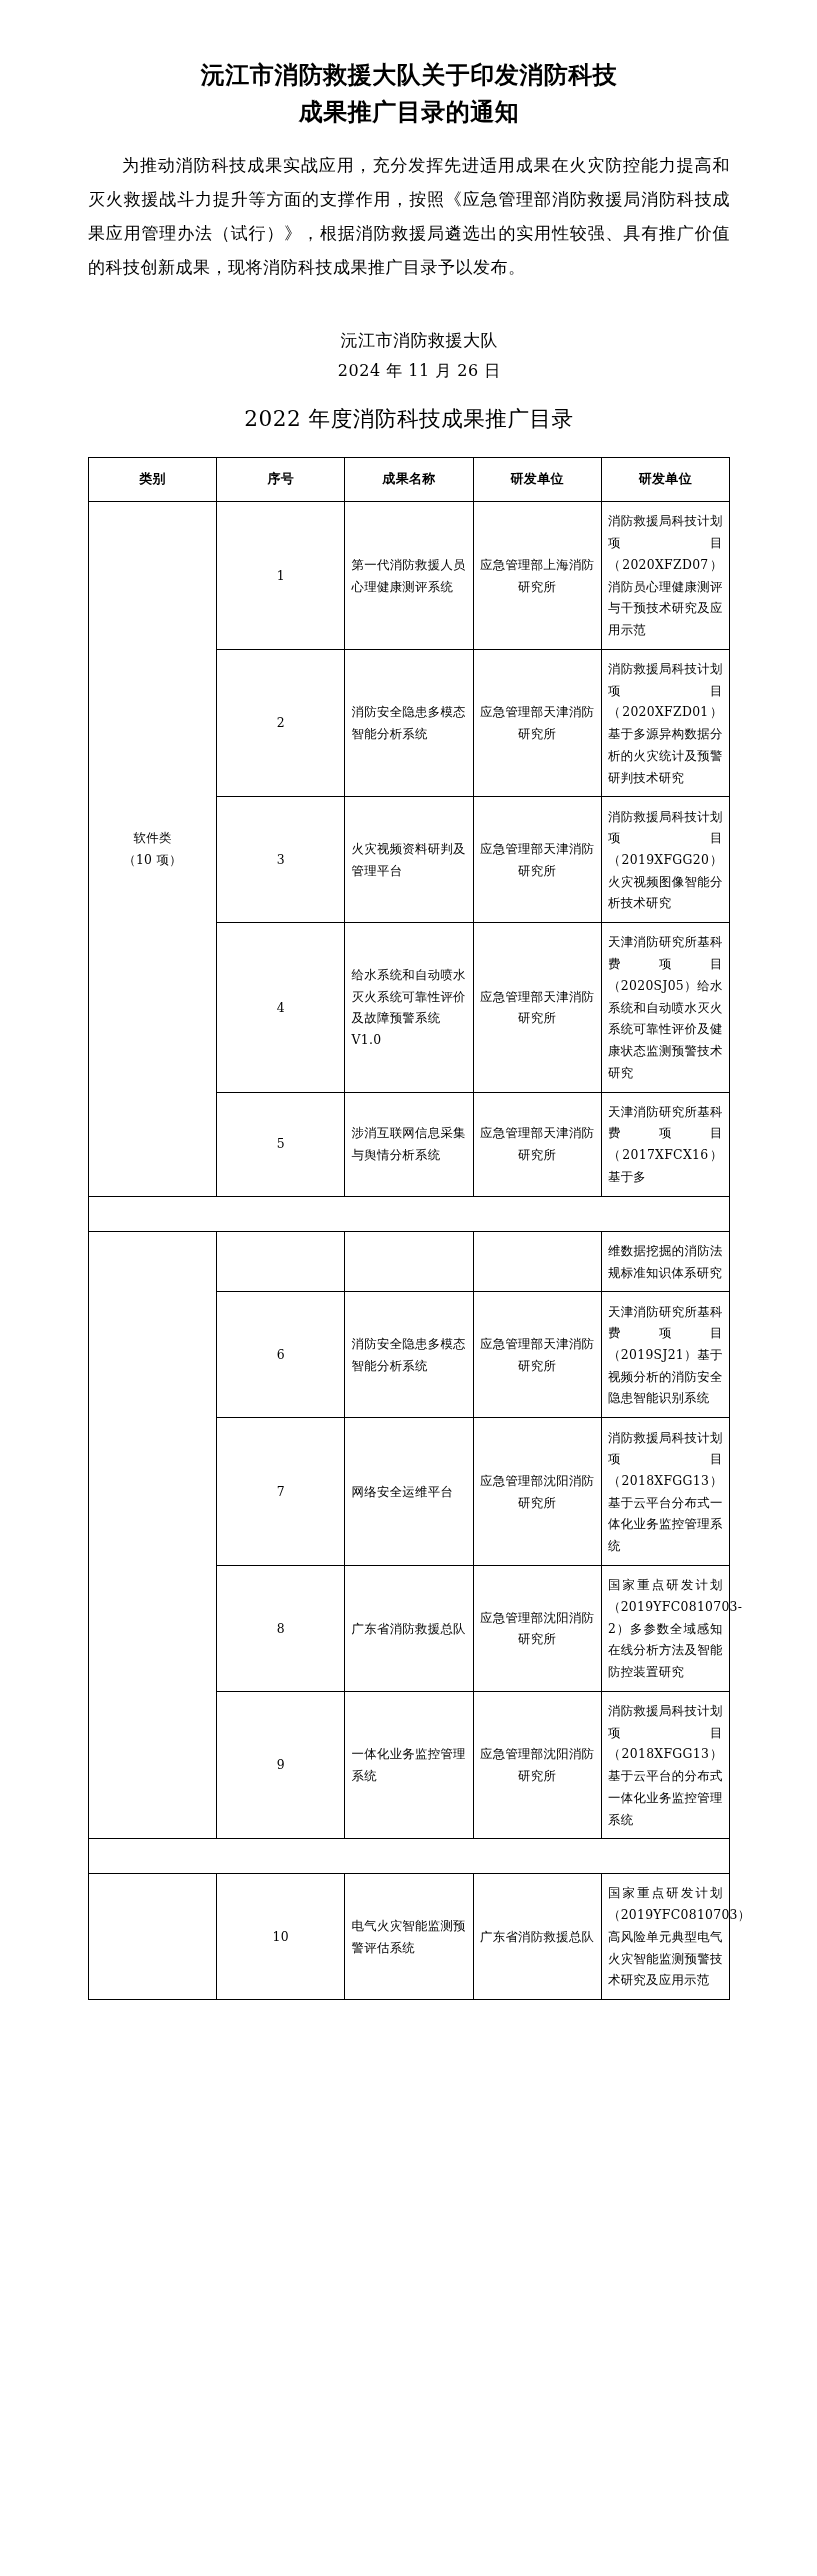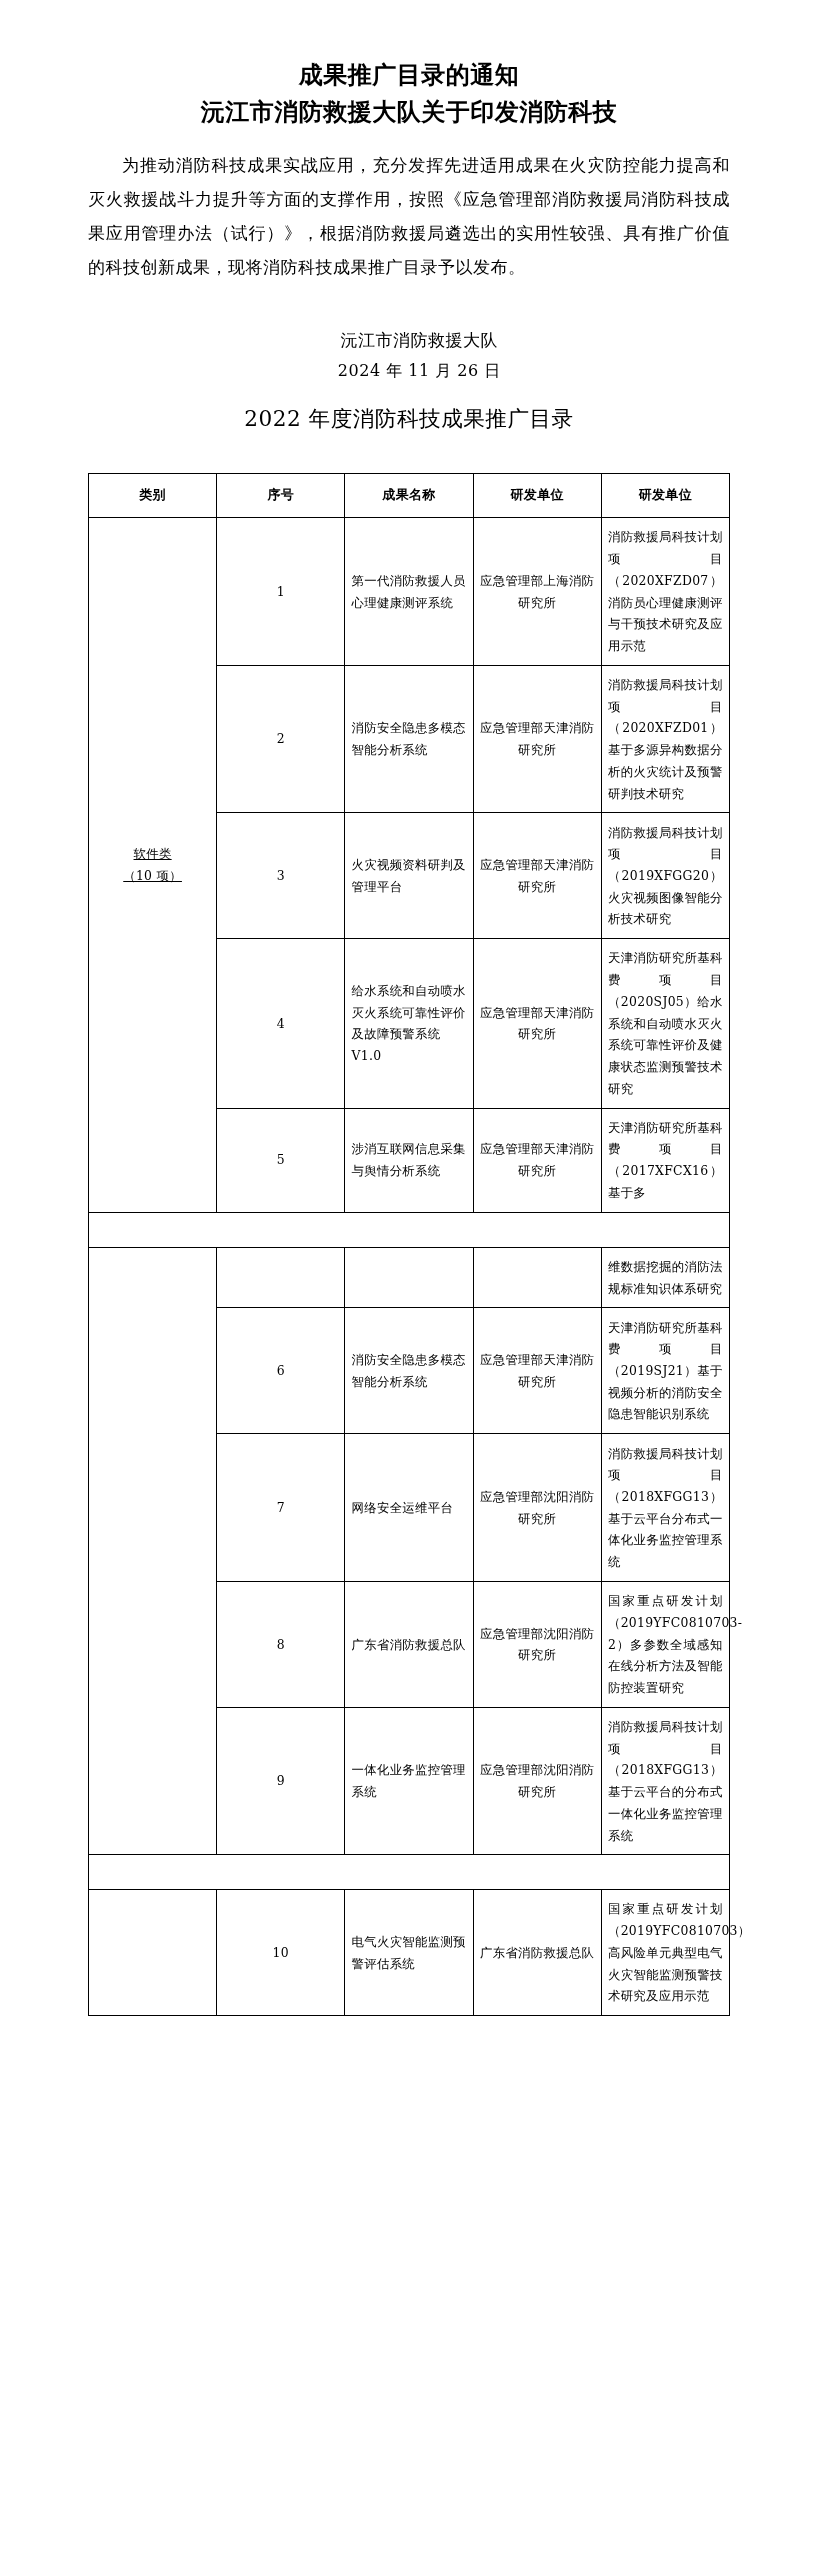--- a/index.html
+++ b/index.html
@@ -54,21 +54,21 @@
     font-size: 16px;
   }
   .catalog-title {
     text-align: center;
     font-size: 21.6px;
     font-weight: normal;
     letter-spacing: 0.5px;
     margin: 17.5px 0 0 0;
   }
   table.catalog {
-    margin-top: 40px;
+    margin-top: 24px;
     width: 100%;
     border-collapse: collapse;
     table-layout: fixed;
     font-size: 12.4px;
   }
   table.catalog th,
   table.catalog td {
     border: 0.5px solid #000000;
     padding: 8.2px 6.2px;
     vertical-align: middle;
@@ -77,21 +77,20 @@
   }
   table.catalog th {
     font-weight: bold;
     text-align: center;
     font-size: 13px;
     padding: 10.3px 4.1px;
   }
   td.c-cat {
     text-align: center;
     width: 62px;
-    text-decoration: underline;
   }
   td.c-no {
     text-align: center;
     width: 40px;
   }
   td.c-name {
     width: 155px;
   }
   td.c-unit {
     width: 129px;
@@ -114,22 +113,22 @@
     border-top: none;
     border-bottom: none;
   }
 </style>
 </head>
 <body>
 
 <div class="page">
 
   <div class="doc-title">
+    <span class="line">沅江市消防救援大队关于印发消防科技</span>
     <span class="line">成果推广目录的通知</span>
-    <span class="line">沅江市消防救援大队关于印发消防科技</span>
   </div>
 
   <p class="body-para">为推动消防科技成果实战应用，充分发挥先进适用成果在火灾防控能力提高和灭火救援战斗力提升等方面的支撑作用，按照《应急管理部消防救援局消防科技成果应用管理办法（试行）》，根据消防救援局遴选出的实用性较强、具有推广价值的科技创新成果，现将消防科技成果推广目录予以发布。</p>
 
   <div class="signature">
     <span class="org">沅江市消防救援大队</span>
     <span class="date">2024 年  11 月 26 日</span>
   </div>
 
   <div class="catalog-title">2022 年度消防科技成果推广目录</div>

